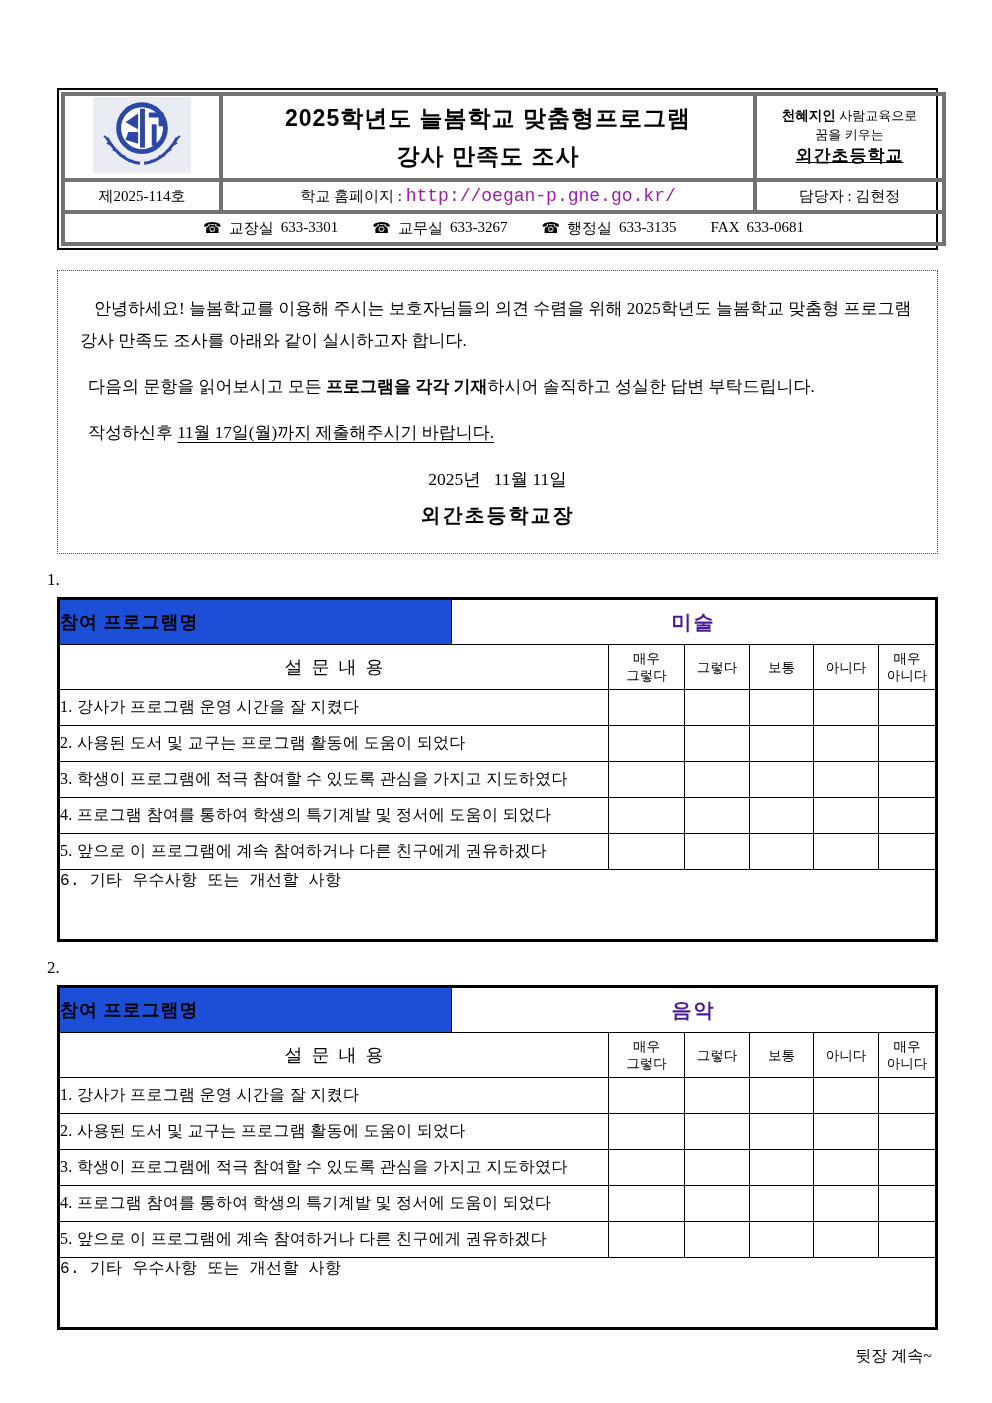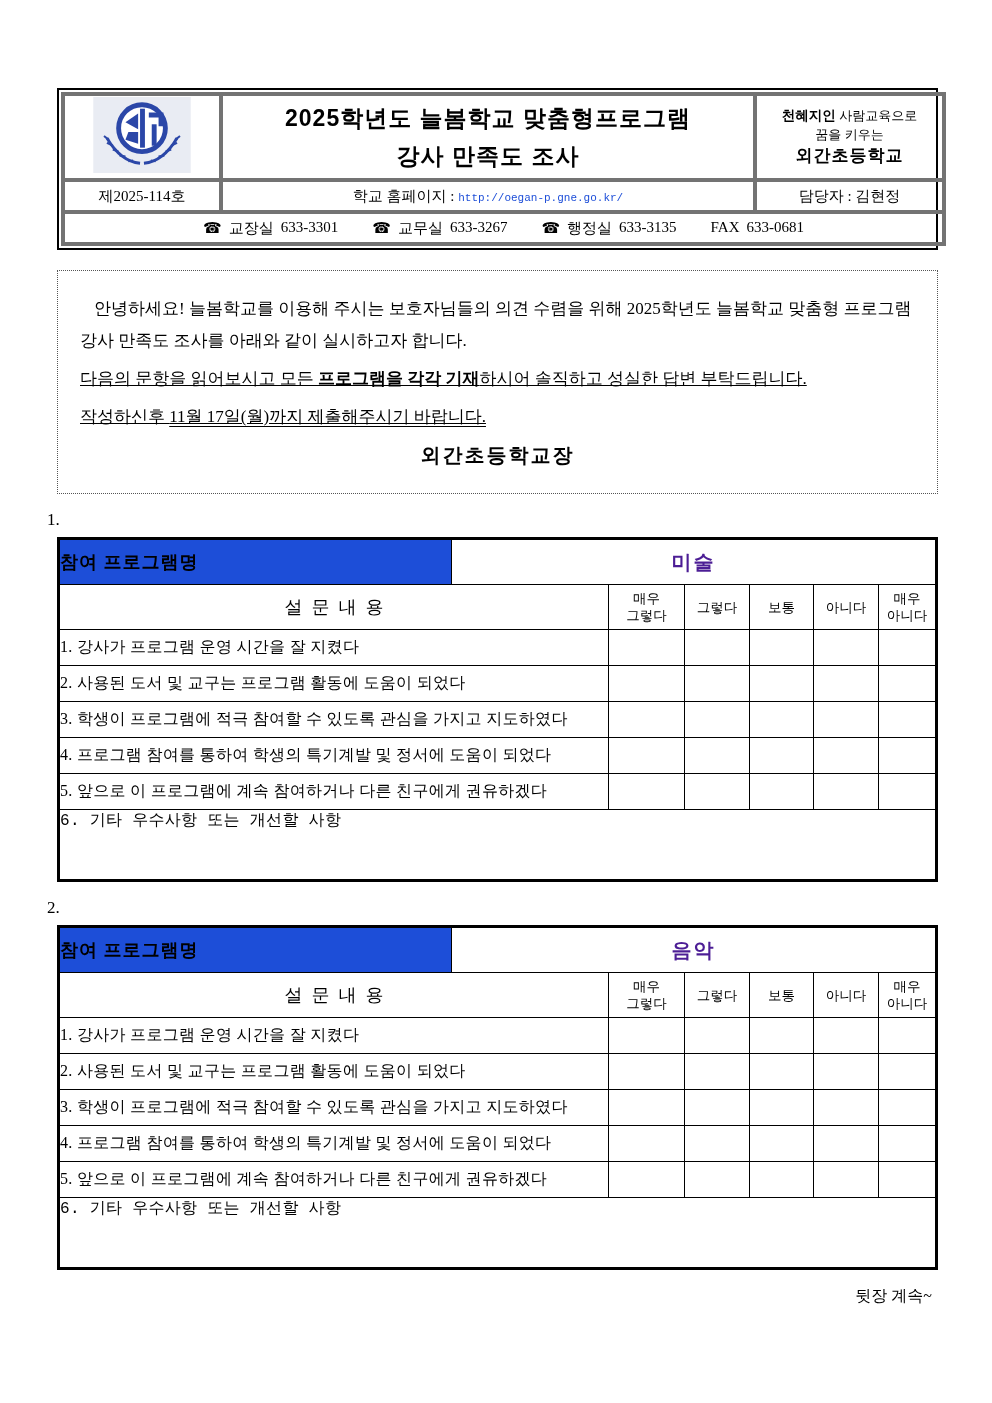--- a/index.html
+++ b/index.html
@@ -16,34 +16,34 @@
   .hdr-table td{border:4px solid #737373;vertical-align:middle;}
   .hdr-logo-cell{width:152px;height:80px;text-align:center;}
   .hdr-title-cell{width:528px;text-align:center;}
   .hdr-motto-cell{width:183px;text-align:center;}
   .hdr-title{
     font-family:"Liberation Sans","DejaVu Sans",sans-serif;
     font-weight:bold;font-size:23px;line-height:38px;letter-spacing:1px;
   }
   .motto{font-family:"Liberation Sans","DejaVu Sans",sans-serif;font-size:13px;line-height:19px;}
   .motto b{font-size:13.5px;}
-  .motto-school{font-family:"Liberation Sans","DejaVu Sans",sans-serif;font-weight:bold;font-size:17px;line-height:24px;letter-spacing:1px;}
+  .motto-school{font-family:"Liberation Sans","DejaVu Sans",sans-serif;font-weight:bold;font-size:17px;line-height:24px;letter-spacing:1px;text-decoration:underline;}
   .hdr-row2 td{height:26px;font-size:15px;text-align:center;}
   .hdr-row3 td{height:26px;font-size:15px;text-align:center;}
-  .url{color:#1d4ed8;font-family:"Liberation Mono","DejaVu Sans Mono",monospace;font-size:11px;}
+  .url{color:#a21caf;font-family:"Liberation Mono","DejaVu Sans Mono",monospace;font-size:18px;}
   .phone-line{display:flex;justify-content:center;gap:34px;white-space:nowrap;}
   .phone-item{display:inline-flex;gap:7px;}
 
   
   .intro-box{
     margin-top:20px;border:1px dotted #555;
     padding:16px 16px 22px 16px;font-size:17px;line-height:32px;
   }
   .intro-p1{text-indent:14px;margin:6px;}
-  .intro-p{margin:6px;text-decoration:underline;}
+  .intro-p{margin:14px;}
   .u{text-decoration:underline;text-underline-offset:4px;}
   .intro-date{margin:2px 0 0 0;text-align:center;font-size:17.5px;white-space:pre;}
   .intro-signer{margin:4px 0 0 0;text-align:center;font-weight:bold;font-size:20px;letter-spacing:2px;}
 
   
   .sec-no{margin:16px 0 7px -10px;font-size:17px;}
   .survey{width:100%;border-collapse:collapse;table-layout:fixed;border:3px solid #000;}
   .survey td{border:1px solid #000;vertical-align:middle;padding:0;}
   .c1{width:393px;}.c2{width:157px;}.c3{width:76px;}.c4{width:65px;}
   .c5{width:64px;}.c6{width:65px;}.c7{width:58px;}
@@ -124,20 +124,21 @@
         </td>
       </tr>
     </tbody>
       </table>
   </div>
 
   <div class="intro-box">
     <p class="intro-p1">안녕하세요! 늘봄학교를 이용해 주시는 보호자님들의 의견 수렴을 위해 2025학년도 늘봄학교 맞춤형 프로그램 강사 만족도 조사를 아래와 같이 실시하고자 합니다.</p>
     <p class="intro-p"><span>다음의 문항을 읽어보시고 모든 </span><b>프로그램을 각각 기재</b><span>하시어 솔직하고 성실한 답변 부탁드립니다.</span></p>
     <p class="intro-p"><span>작성하신후 </span><span class="u">11월 17일(월)까지 제출해주시기 바랍니다.</span></p>
+    <p class="intro-date">2025년   11월 11일</p>
     <p class="intro-signer">외간초등학교장</p>
   </div>
 
   <div class="sec-no">1.</div>
   <table class="survey">
     <colgroup>
         <col class="c1">
         <col class="c2">
         <col class="c3">
         <col class="c4">

